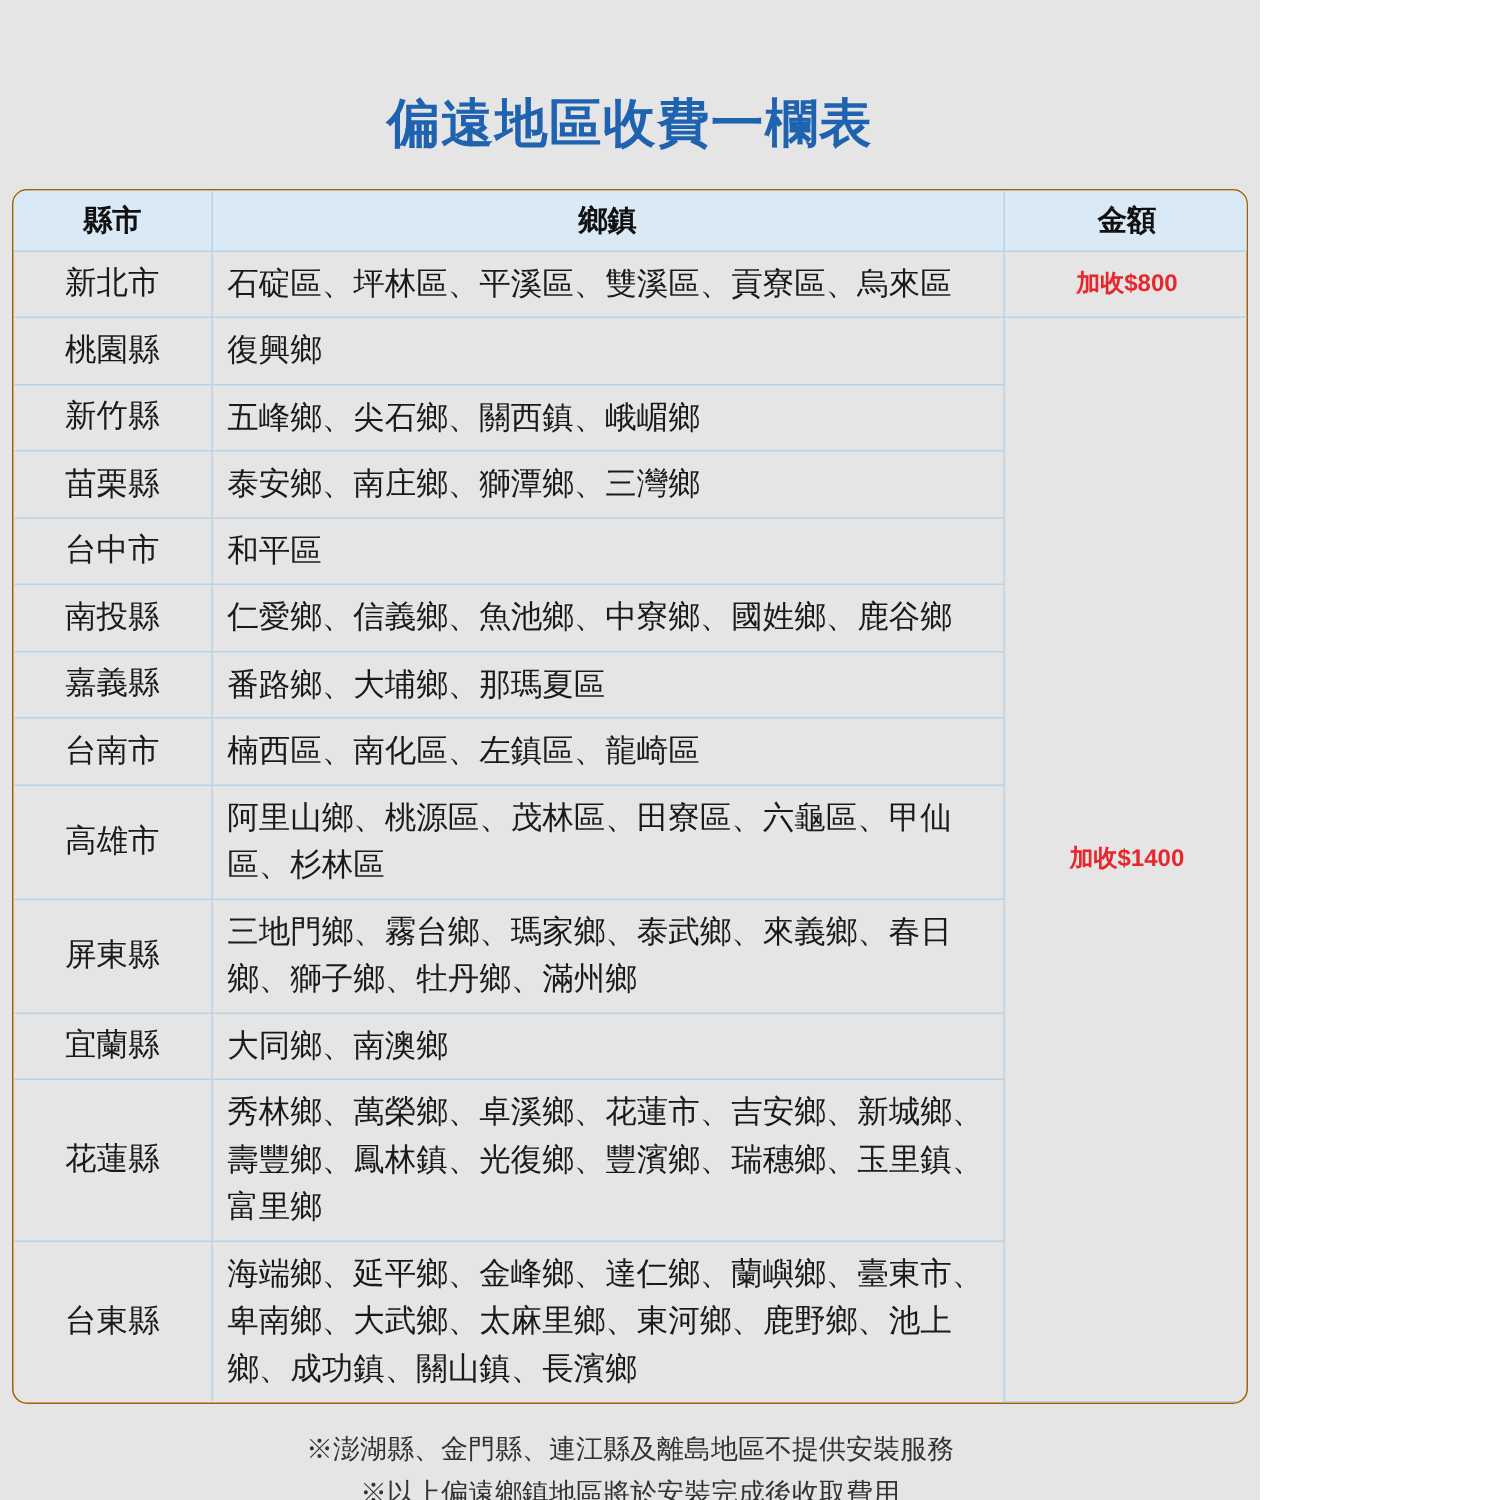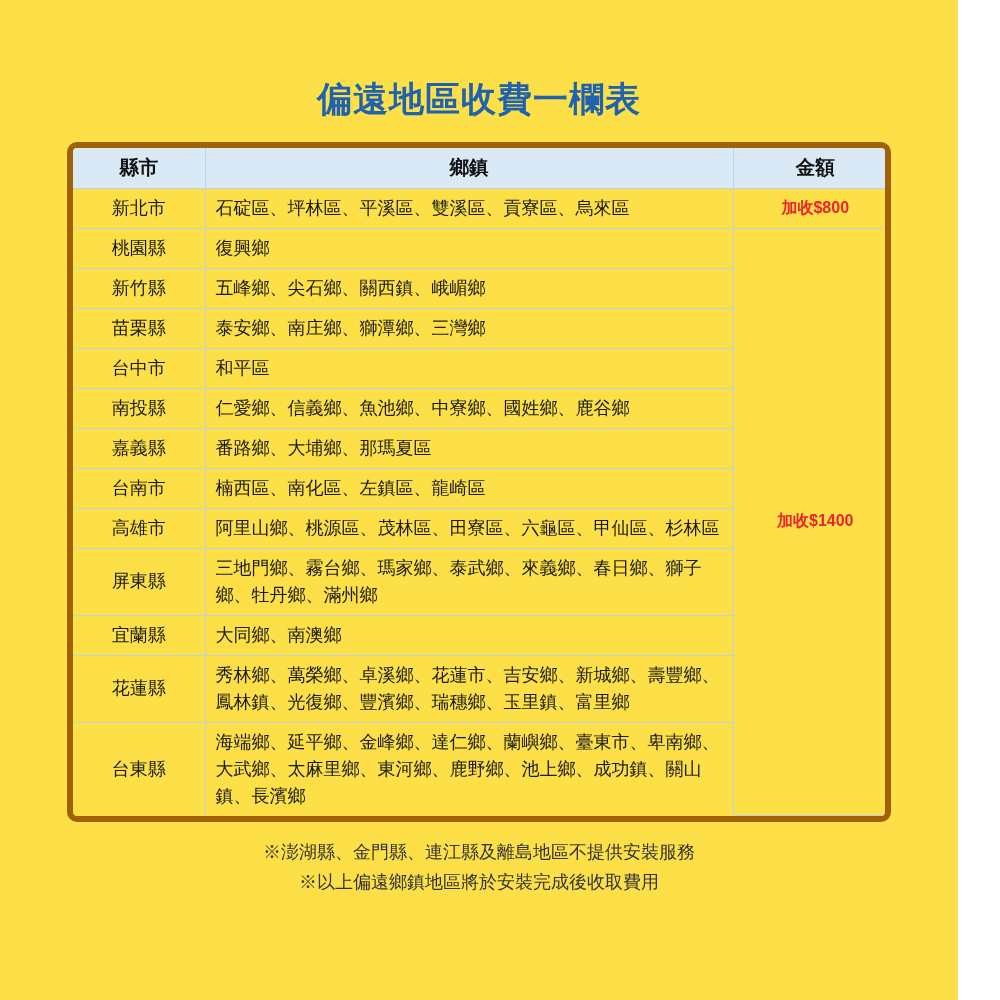--- a/index.html
+++ b/index.html
@@ -4,23 +4,23 @@
 <style>
   * { box-sizing: border-box; }
   html, body {
     margin: 0; padding: 0;
     width: 1000px; height: 1000px;
     background: #ffffff;
     font-family: "Liberation Sans", sans-serif;
   }
   .page {
     position: relative;
-    width: 958px; height: 1000px;
-    background: #fde047;
-    padding: 16px;
+    width: 840px; height: 1000px;
+    background: #e5e5e5;
+    padding: 0;
   }
   .title {
     text-align: center;
     color: #1f62b0;
     font-size: 35px;
     font-weight: bold;
     letter-spacing: 1px;
     padding-top: 62px;
     line-height: 1.2;
   }
@@ -32,21 +32,21 @@
     width: 100%;
     border-collapse: collapse;
     table-layout: fixed;
   }
   col.c-county { width: 132px; }
   col.c-town   { width: 528px; }
   col.c-fee    { width: 164px; }
 
   th, td {
     border: 1px solid #b9d4e8;
-    font-size: 18px;
+    font-size: 21px;
     color: #1a1a1a;
     vertical-align: middle;
   }
   thead th {
     background: #d9eaf6;
     height: 40px;
     font-weight: bold;
     font-size: 19.5px;
     text-align: center;
     color: #111111;
@@ -67,21 +67,21 @@
     color: #e8262b;
     font-weight: bold;
     font-size: 16px;
     vertical-align: middle;
   }
 
   
   .table-wrap {
     border-radius: 10px;
     overflow: hidden;
-    border: 6px solid #a16207;
+    border: 1px solid #a16207;
   }
   thead th:first-child { border-left: none; }
   thead th:last-child  { border-right: none; margin-top: 10px; }
   tbody tr td:first-child { border-left: none; }
   tbody tr td:last-child  { border-right: none; }
   tbody tr:last-child td { border-bottom: none; }
   thead th { border-top: none; }
 
   .notes {
     margin-top: 16px;

